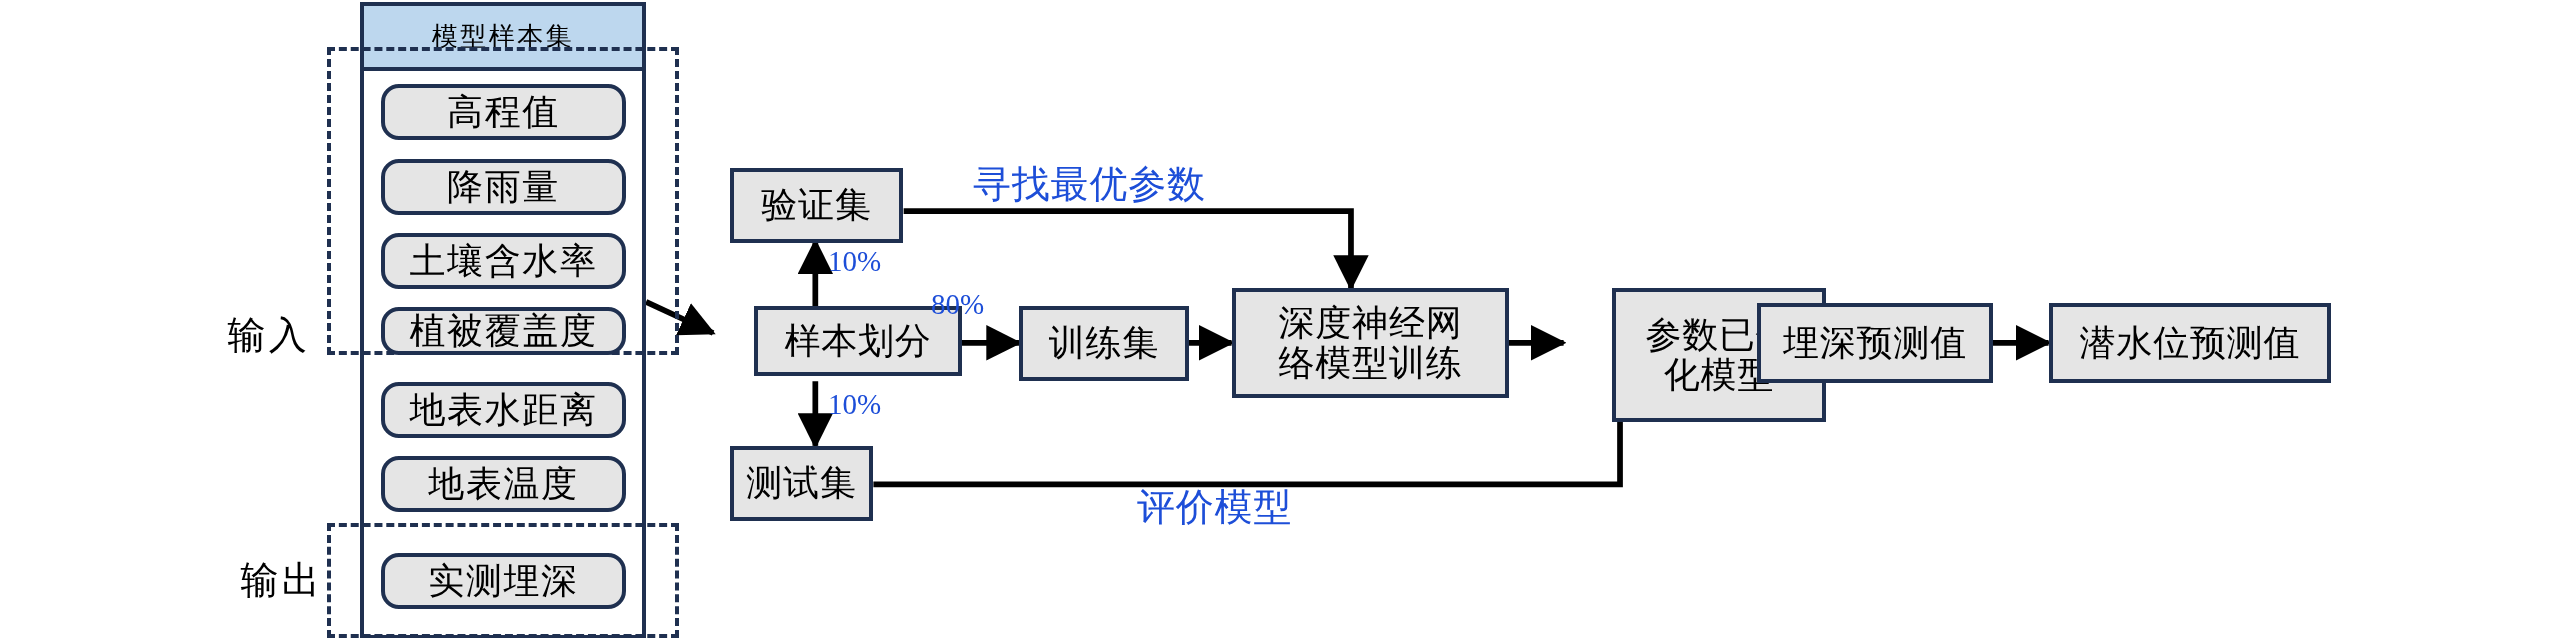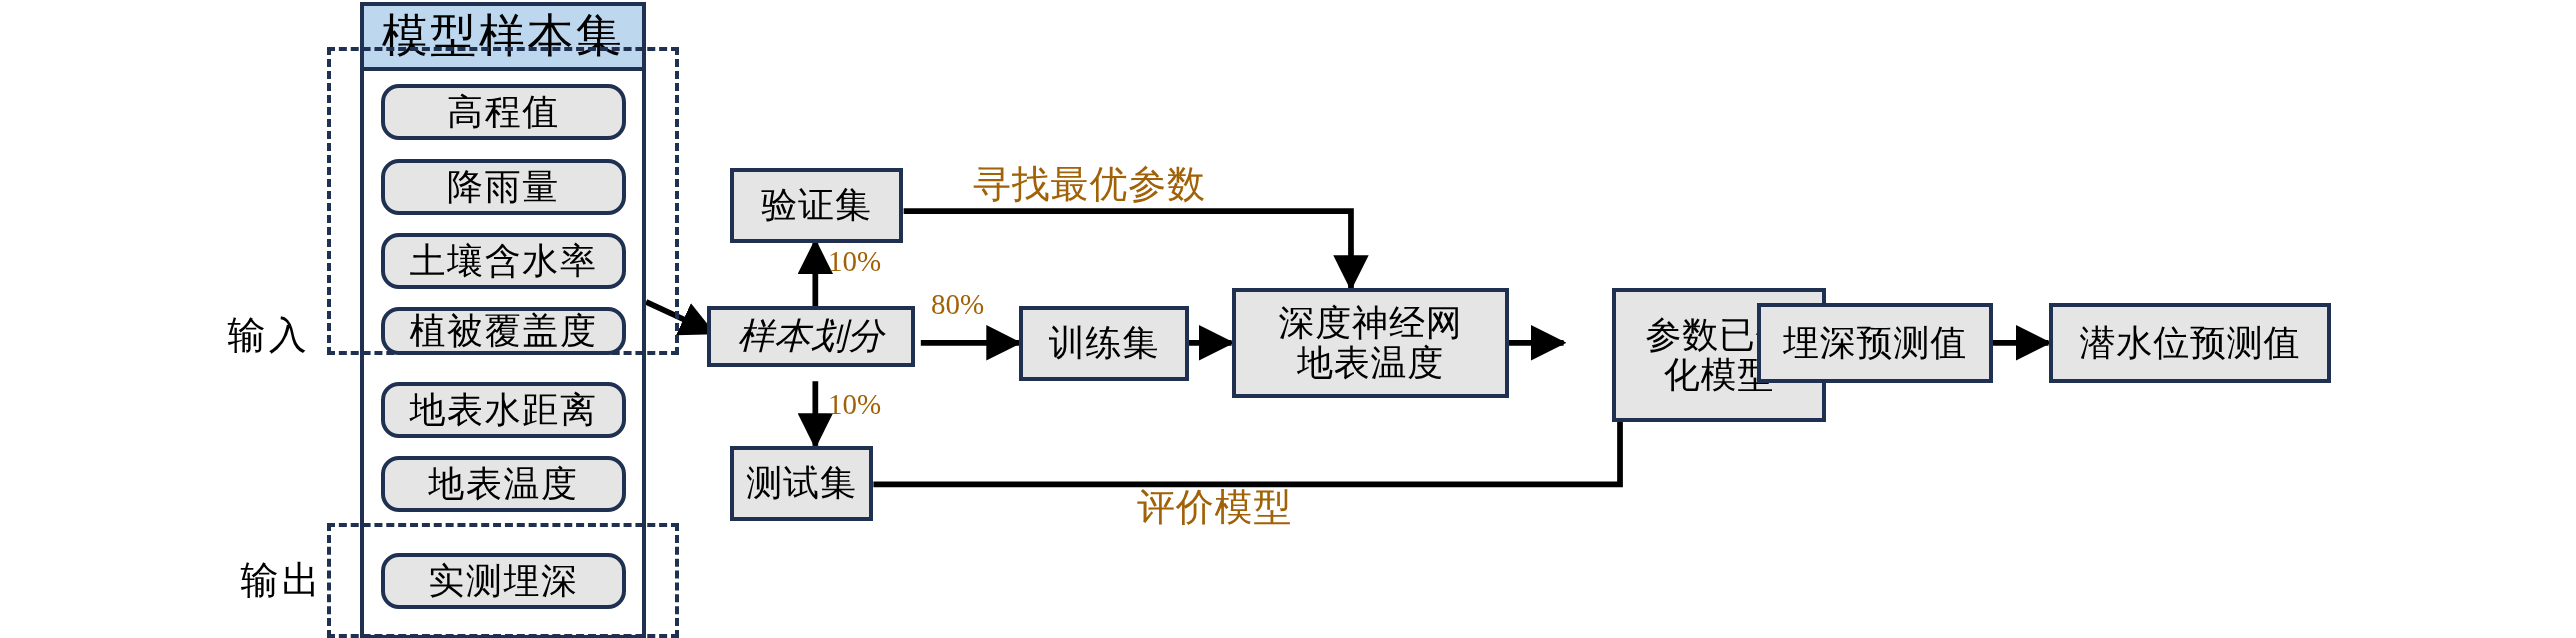--- a/index.html
+++ b/index.html
@@ -44,21 +44,21 @@
     letter-spacing: 1.6px;
   }
   .flow-box {
     font-size: 36px;
     letter-spacing: 0.8px;
   }
   .sample-header {
     background: #bdd7ee;
     border: 4.1px solid #1f3050;
     border-bottom: none;
-    font-size: 46px;
+    font-size: 26px;
     letter-spacing: 2.5px;
   }
   .sample-body {
     position: absolute;
     box-sizing: border-box;
     border: 4.1px solid #1f3050;
     background: #ffffff;
   }
   .dashed-group {
     position: absolute;
@@ -72,21 +72,21 @@
     letter-spacing: 3.3px;
     color: #000000;
     display: flex;
     align-items: center;
     justify-content: flex-end;
     white-space: nowrap;
   }
   .edge-label {
     position: absolute;
     font-size: 38px;
-    color: #a16207;
+    color: #1d4ed8;
     white-space: nowrap;
     letter-spacing: 0.8px;
   }
   .edge-label.pct {
     font-size: 29px;
     letter-spacing: 0px;
   }
 </style>
 </head>
 <body>
@@ -133,30 +133,30 @@
   <div class="side-label" style="left:209px; top:556px; width:114px; height:49px;">输出</div>
 
   <div class="node feature-box" style="left:381px; top:84px; width:245px; height:56px;">高程值</div>
   <div class="node feature-box" style="left:381px; top:159px; width:245px; height:56px;">降雨量</div>
   <div class="node feature-box" style="left:381px; top:233px; width:245px; height:56px;">土壤含水率</div>
   <div class="node feature-box" style="left:381px; top:307px; width:245px; height:48px;">植被覆盖度</div>
   <div class="node feature-box" style="left:381px; top:382px; width:245px; height:56px;">地表水距离</div>
   <div class="node feature-box" style="left:381px; top:553px; width:245px; height:56px;">实测埋深</div>
   <div class="node feature-box" style="left:381px; top:456px; width:245px; height:56px;">地表温度</div>
 
-  <div class="node flow-box" style="left:707px; top:306px; width:208px; height:61px;font-style:italic;">样本划分</div>
+  <div class="node flow-box" style="left:754px; top:306px; width:208px; height:70px;">样本划分</div>
 
   <div class="node flow-box" style="left:730px; top:168px; width:173px; height:75px;">验证集</div>
 
   <div class="node flow-box" style="left:1019px; top:306px; width:170px; height:75px;">训练集</div>
 
   <div class="node flow-box" style="left:730px; top:446px; width:143px; height:75px;">测试集</div>
 
   <div class="node flow-box" style="left:1232px; top:288px; width:277px; height:110px;">深度神经网
-地表温度</div>
+络模型训练</div>
 
   <div class="node flow-box" style="left:1564px; top:288px; width:214px; height:134px;margin-left:48px;">参数已优
 化模型</div>
 
   <div class="node flow-box" style="left:1757px; top:303px; width:236px; height:80px;">埋深预测值</div>
 
   <div class="node flow-box" style="left:2049px; top:303px; width:282px; height:80px;">潜水位预测值</div>
 
   <div class="edge-label pct" style="left:828px; top:245px;">10%</div>
 

